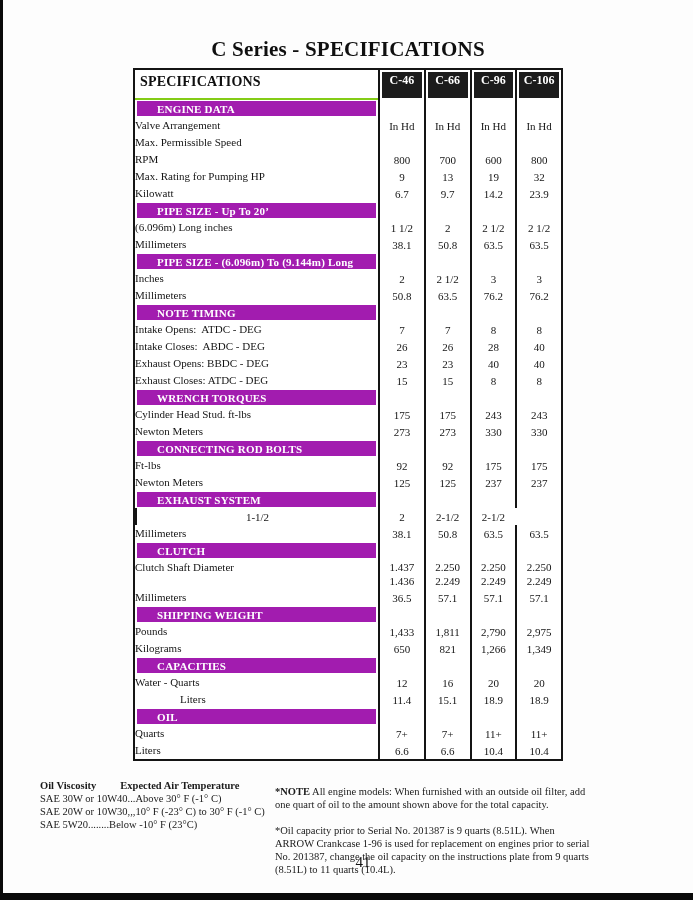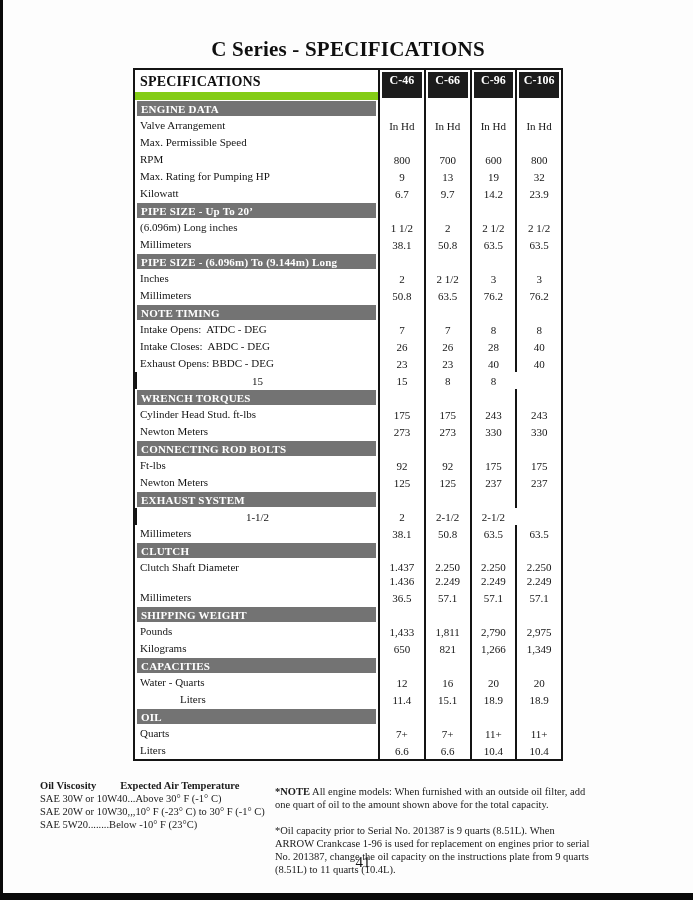--- a/index.html
+++ b/index.html
@@ -21,37 +21,37 @@
   }
   .trow { display:grid; grid-template-columns:243px 1fr 1fr 1fr 1fr; }
   .vcell {
     border-left:2px solid #141414; text-align:center; font-size:11px; color:#151515;
     display:flex; align-items:center; justify-content:center; white-space:pre-line;
     overflow:hidden;
   }
   .header-row { height:30px; }
   .header-label {
     font-size:14px; font-weight:bold; padding:4px 0 0 5px; color:#0f0f0f;
-    border-bottom:8px solid #84cc16; box-sizing:border-box; letter-spacing:0.2px;
+    border-bottom:2px solid #84cc16; box-sizing:border-box; letter-spacing:0.2px;
   }
   .col-head { padding:0; }
   .col-head .box {
     background:#1c1c1c; color:#fff; font-weight:bold; font-size:12px;
     flex:1; align-self:stretch; margin:2px; display:flex; align-items:flex-end;
     justify-content:center; padding-bottom:10px; box-sizing:border-box;
   }
   .bar-row { height:17px; }
   .bar-row .bar {
-    background:#737373; color:#fff; font-weight:bold; font-size:11px;
-    margin:1px 2px; padding-left:4px; display:flex; align-items:center;
+    background:#a21caf; color:#fff; font-weight:bold; font-size:11px;
+    margin:1px 2px; padding-left:20px; display:flex; align-items:center;
     letter-spacing:0.2px; white-space:pre;
   }
   .data-row { height:17px; }
   .data-row .label {
-    font-size:11px; padding-left:5px; line-height:17px; white-space:pre;
+    font-size:11px; line-height:17px; white-space:pre;
     overflow:hidden; color:#151515;
   }
   .data-row.tall { height:30px; }
   .data-row.tall .label { line-height:16px; }
   .data-row.tall .vcell { line-height:14px; }
   .label.indent { padding-left:45px; }
 
   .foot-left {
     position:absolute; left:40px; top:779px; width:230px;
     font-size:10.5px; line-height:13px; color:#1a1a1a;
@@ -192,20 +192,21 @@
         <div class="vcell">40</div>
       </div>
       <div class="trow data-row">
         <div class="label">Exhaust Opens: BBDC - DEG</div>
         <div class="vcell">23</div>
         <div class="vcell">23</div>
         <div class="vcell">40</div>
         <div class="vcell">40</div>
       </div>
       <div class="trow data-row">
+        <div class="label">Exhaust Closes: ATDC - DEG</div>
         <div class="vcell">15</div>
         <div class="vcell">15</div>
         <div class="vcell">8</div>
         <div class="vcell">8</div>
       </div>
       <div class="trow bar-row">
         <div class="bar">WRENCH TORQUES</div>
         <div class="vcell"></div>
         <div class="vcell"></div>
         <div class="vcell"></div>

